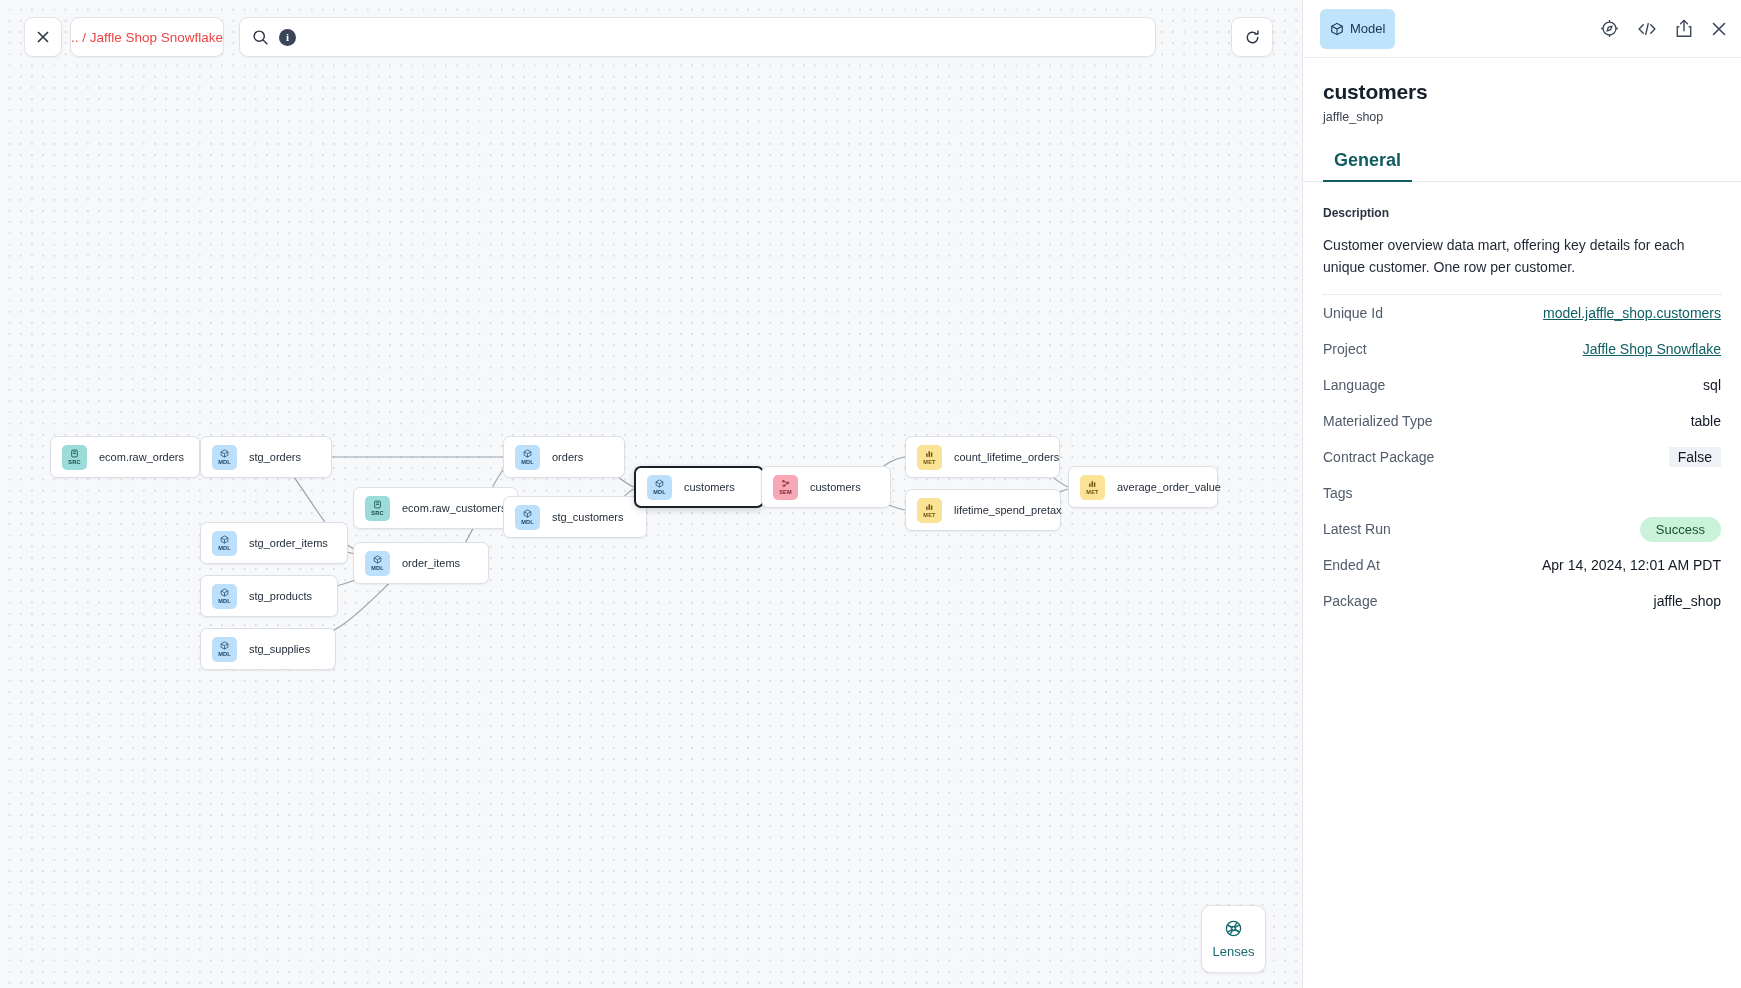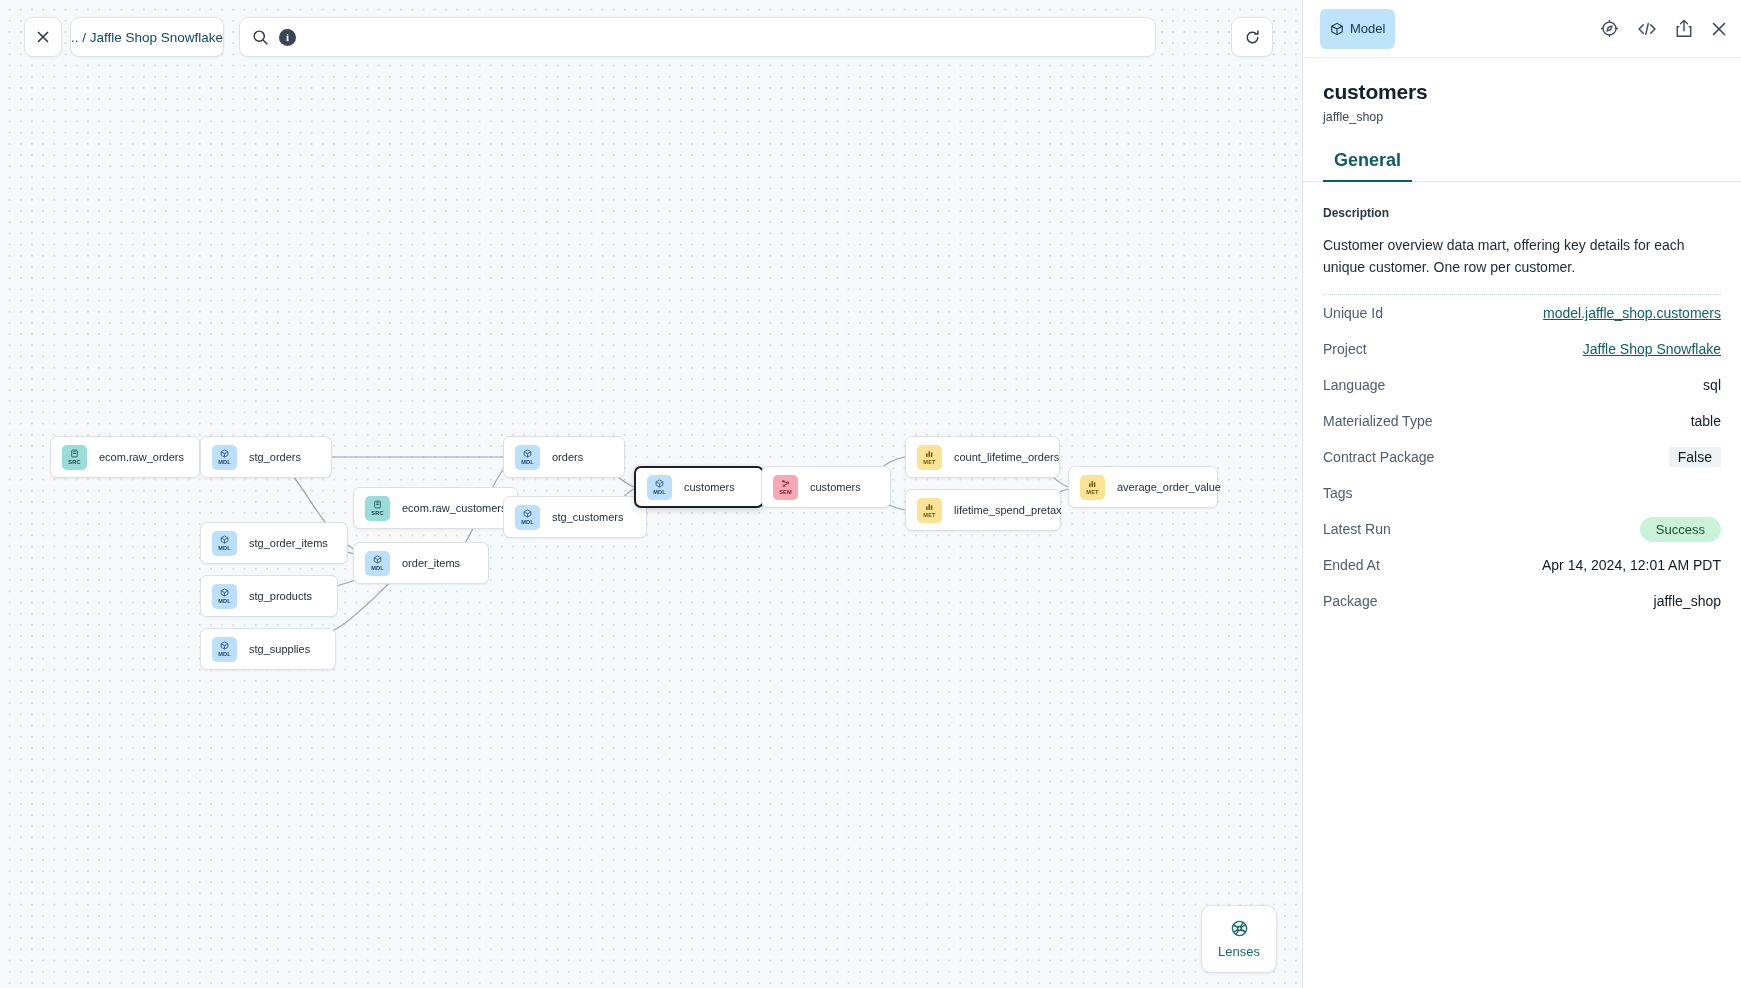--- a/index.html
+++ b/index.html
@@ -26,21 +26,21 @@
     position: absolute;
     background: #ffffff;
     border: 1px solid #dfe3e9;
     border-radius: 9px;
     display: flex; align-items: center;
     box-shadow: 0 1px 2px rgba(16,24,40,.05);
   }
   #btn-close { left: 24px; top: 17px; width: 38px; height: 40px; justify-content: center; }
   #btn-breadcrumb {
     left: 70px; top: 17px; height: 40px; padding: 0 0;
-    justify-content: center; font-size: 13.5px; color: #0c4a6e; white-space: nowrap;
+    justify-content: center; font-size: 13.5px; color: #ef4444; white-space: nowrap;
   }
   #searchbar {
     left: 239px; top: 17px; width: 917px; height: 40px;
     padding: 0 14px 0 12px; gap: 10px;
   }
   #search-input {
     border: 0; outline: none; flex: 1; height: 100%;
     font-family: inherit; font-size: 14.5px; color: #1d2733; background: transparent;
   }
   #btn-refresh { left: 1231px; top: 17px; width: 42px; height: 40px; justify-content: center; }
@@ -82,21 +82,21 @@
   .badge-mdl .bt { color: #1d4668; }
   .badge-met { background: #fae394; }
   .badge-met .bt { color: #6b5312; }
   .badge-sem { background: #f7a8b4; }
   .badge-sem .bt { color: #7c2331; }
   .node-label { font-size: 11px; color: #242e3c; white-space: nowrap; padding-right: 12px; }
 
   
   #lenses {
     position: absolute; left: 1201px; top: 905px;
-    width: 76px; height: 68px;
+    width: 65px; height: 68px;
     background: #fff; border: 1px solid #dfe3e9; border-radius: 10px;
     display: flex; flex-direction: column; align-items: center; justify-content: center;
     gap: 6px; box-shadow: 0 1px 3px rgba(16,24,40,.08);
   }
   #lenses .lbl { font-size: 13px; color: #176a6e; }
 
   
   #panel {
     position: absolute; left: 1302px; top: 0;
     width: 439px; height: 988px;

